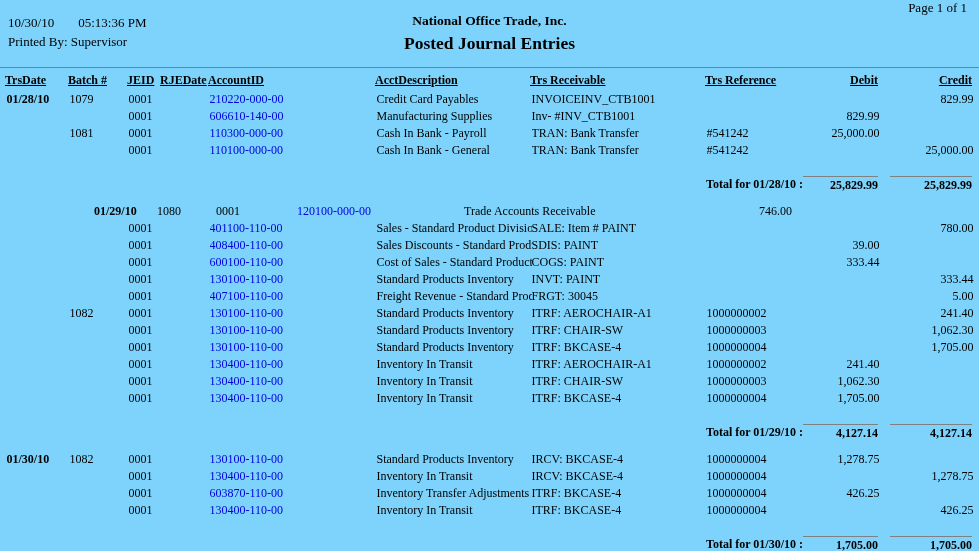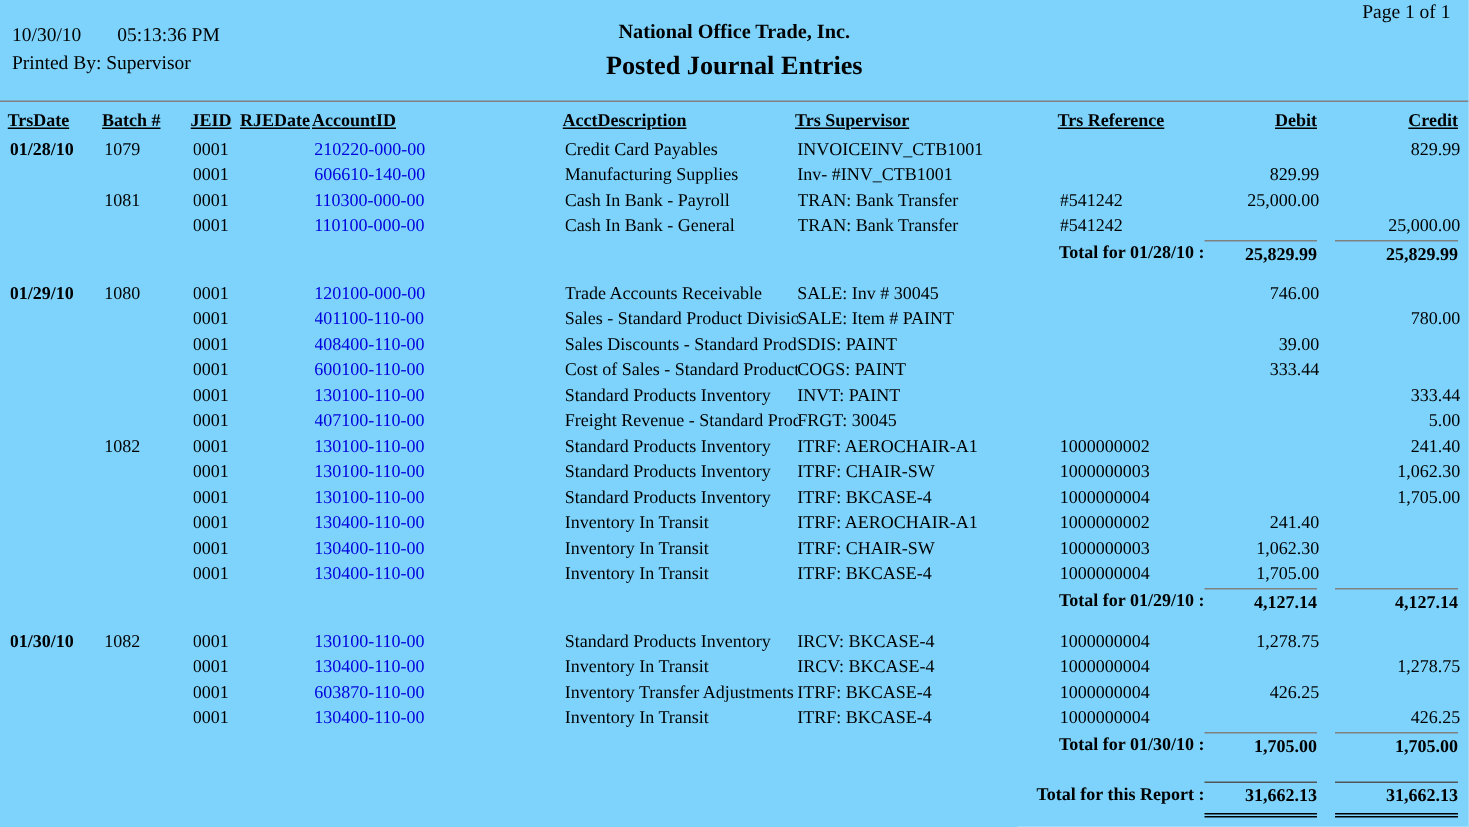--- a/index.html
+++ b/index.html
@@ -33,21 +33,21 @@
   .c-acct{width:167px;}
   .c-adesc{width:155px;}
   .c-tdesc{width:175px;}
   .c-tref{width:85px;}
   .c-debit{width:88px;text-align:right;}
   .c-credit{width:94px;text-align:right;}
   .bold{font-weight:bold;}
   .link{color:var(--link);}
 
   .group{margin-bottom:8px;}
-  .total-row{display:flex;height:19px;line-height:17px;font-weight:bold;white-space:nowrap;margin-top:1px;}
+  .total-row{display:flex;height:19px;line-height:17px;font-weight:bold;white-space:nowrap;margin-top:17px;}
   .t-spacer{width:600px;flex:0 0 auto;}
   .t-label{width:198px;flex:0 0 auto;text-align:right;}
   .t-debit{width:75px;flex:0 0 auto;text-align:right;border-top:1px solid var(--rule);}
   .t-gap{width:12px;flex:0 0 auto;}
   .t-credit{width:82px;flex:0 0 auto;text-align:right;border-top:1px solid var(--rule);}
 
   .report-total .t-debit,
   .report-total .t-credit{
     border-top:1px solid #555;
     border-bottom:3px double #000;
@@ -77,21 +77,21 @@
   <div class="rule"></div>
 
   <div class="tbl">
     <div class="hrow">
       <span class="c c-date">TrsDate</span>
       <span class="c c-batch">Batch #</span>
       <span class="c c-jeid">JEID</span>
       <span class="c c-rje">RJEDate</span>
       <span class="c c-acct">AccountID</span>
       <span class="c c-adesc">AcctDescription</span>
-      <span class="c c-tdesc">Trs Supervisor</span>
+      <span class="c c-tdesc">Trs Receivable</span>
       <span class="c c-tref">Trs Reference</span>
       <span class="c c-debit">Debit</span>
       <span class="c c-credit">Credit</span>
     </div>
 
     <div>
         <div class="group">
           <div class="row">
             <span class="c c-date bold">01/28/10</span>
             <span class="c c-batch">1079</span>
@@ -149,21 +149,20 @@
           </div>
         </div>
         <div class="group">
           <div class="row">
             <span class="c c-date bold">01/29/10</span>
             <span class="c c-batch">1080</span>
             <span class="c c-jeid">0001</span>
             <span class="c c-rje"></span>
             <span class="c c-acct link">120100-000-00</span>
             <span class="c c-adesc">Trade Accounts Receivable</span>
-            <span class="c c-tdesc">SALE: Inv #   30045</span>
             <span class="c c-tref"></span>
             <span class="c c-debit">746.00</span>
             <span class="c c-credit"></span>
           </div>
           <div class="row">
             <span class="c c-date bold"></span>
             <span class="c c-batch"></span>
             <span class="c c-jeid">0001</span>
             <span class="c c-rje"></span>
             <span class="c c-acct link">401100-110-00</span>

